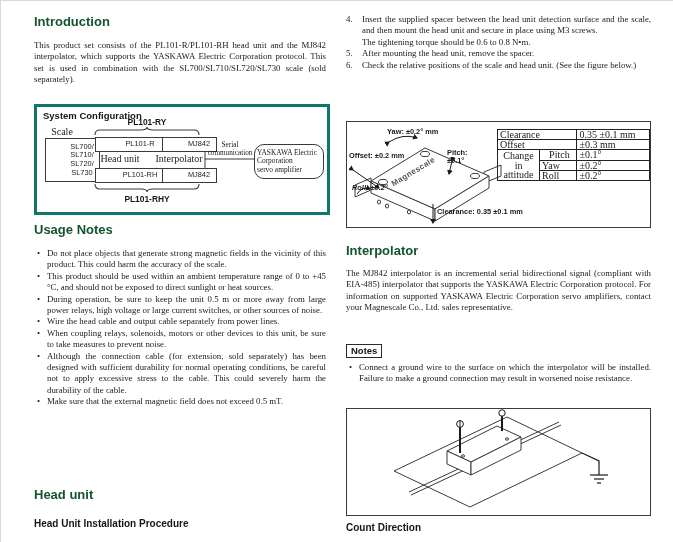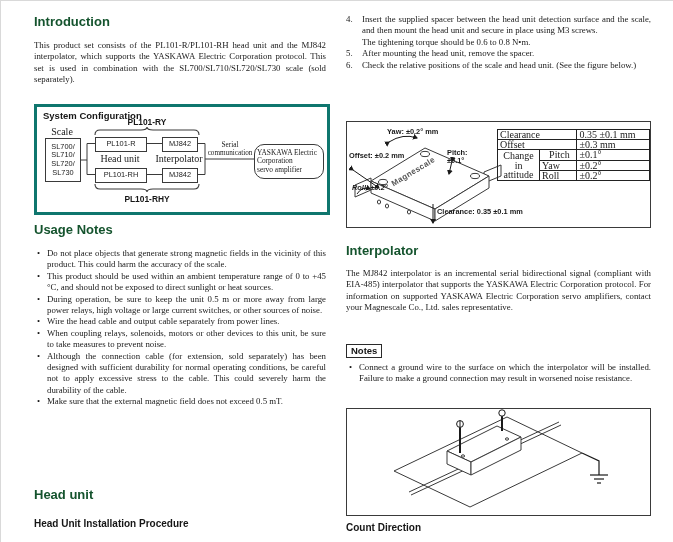--- a/index.html
+++ b/index.html
@@ -12,21 +12,21 @@
   .body-text{font-size:8.8px;line-height:11.4px;text-align:justify;color:#1a1a1a;}
   .pre{white-space:pre-line;}
   .blist .bitem{position:relative;padding-left:13px;}
   .blist .bitem::before{content:"\2022";position:absolute;left:3px;top:0;}
   .step{display:flex;}
   .step-num{width:16px;flex:0 0 16px;}
   .step-text{flex:1;}
   .sysbox{position:absolute;border:3px solid #0f766e;background:#fff;}
   .dbox{position:absolute;border:1px solid #3a3a3a;background:#fff;
         font-family:"Liberation Sans",sans-serif;font-size:7.4px;line-height:8.6px;
-        display:flex;align-items:center;justify-content:center;text-align:center;color:#1a1a1a;}
+        display:flex;align-items:center;justify-content:center;text-align:center;color:#1a1a1a;padding-left:19px;}
   .dlabel{position:absolute;font-size:10px;line-height:8.8px;color:#1a1a1a;text-align:center;}
   .dmodel{position:absolute;font-family:"Liberation Sans",sans-serif;font-weight:bold;
           font-size:8.4px;text-align:center;color:#161616;}
   .figframe{position:absolute;border:1px solid #3a3a3a;background:#fff;}
   .figlabel{position:absolute;font-family:"Liberation Sans",sans-serif;font-weight:bold;
             font-size:7.4px;line-height:8.4px;color:#1a1a1a;}
   .spec-table{border-collapse:collapse;}
   .spec-table td{border:1px solid #222;font-family:"Liberation Serif",serif;font-size:10px;
                  line-height:9.2px;padding:0 2px;color:#1a1a1a;vertical-align:middle;}
   .notes-box{display:inline-block;border:1.2px solid #2a2a2a;padding:0 4px 1px 4px;

